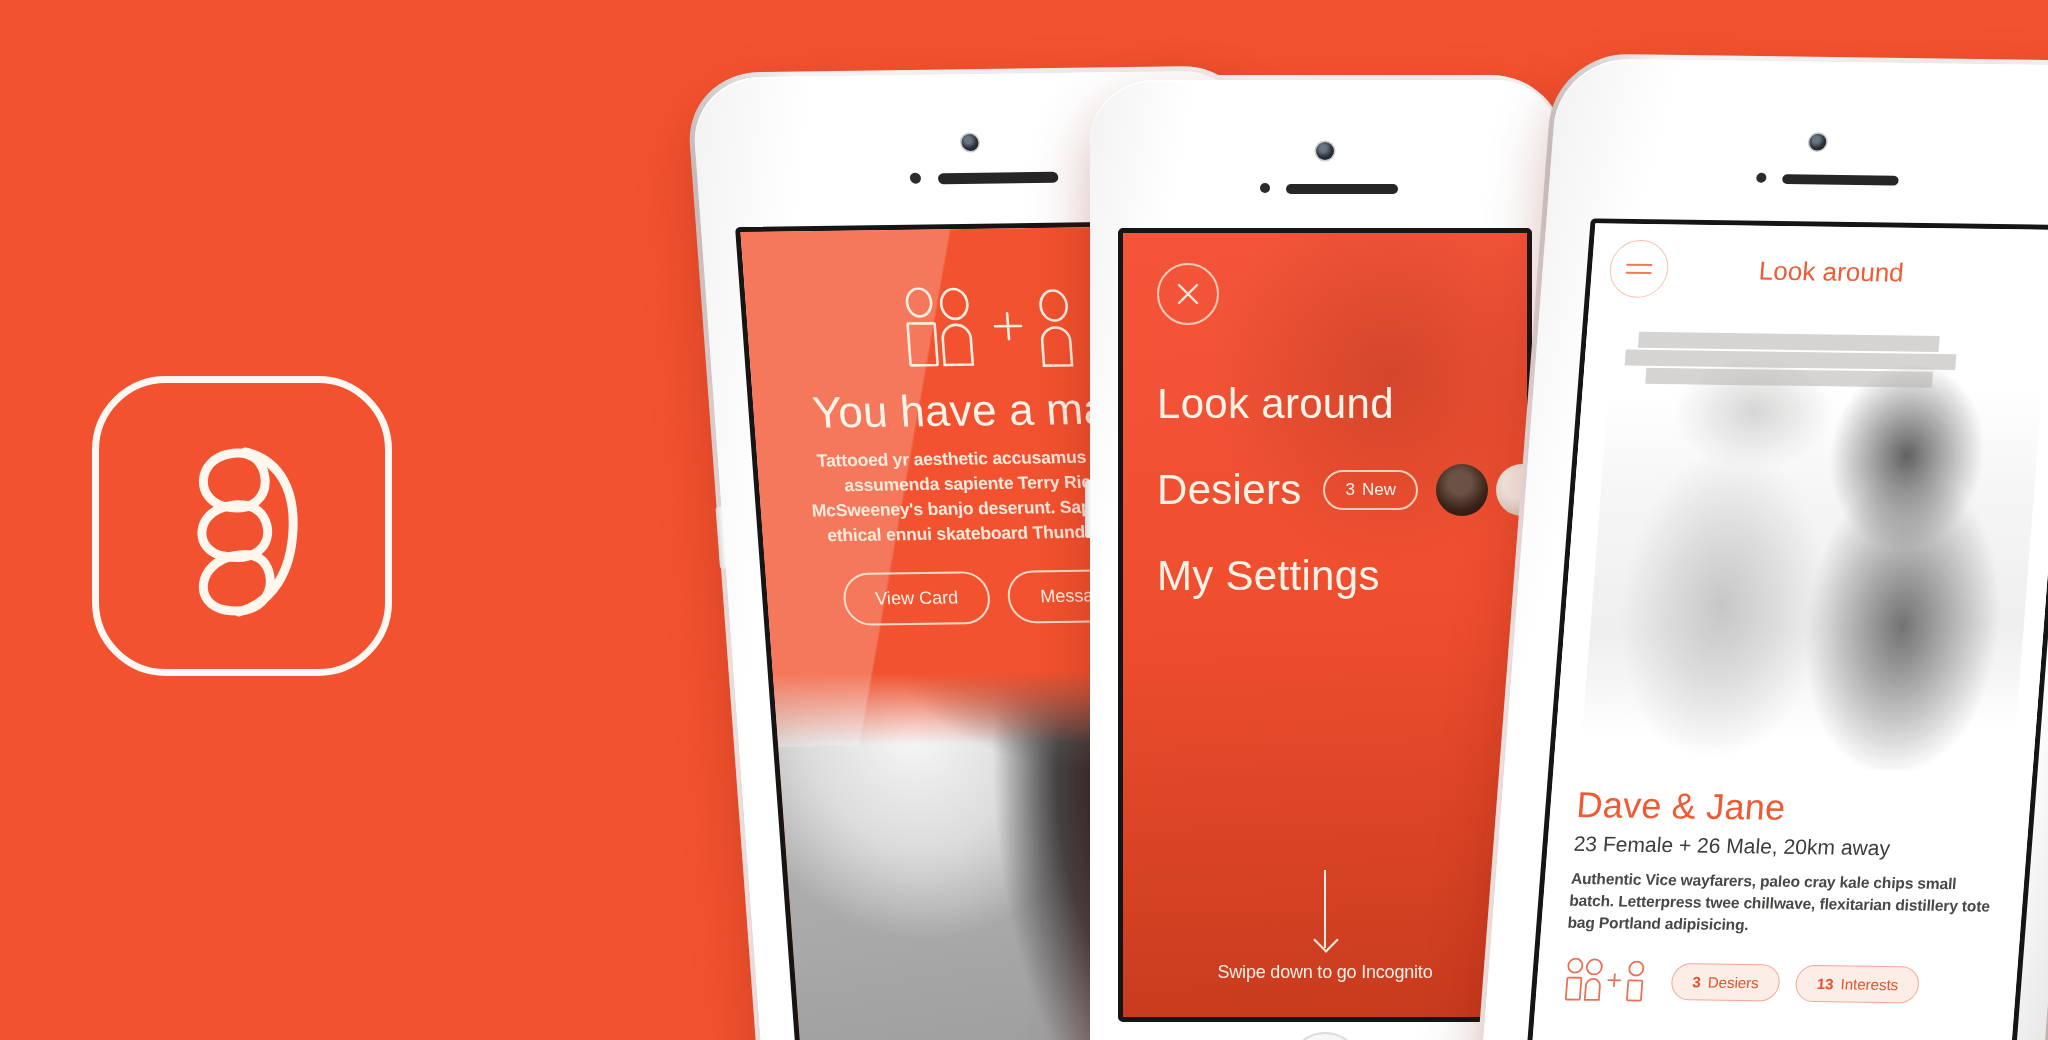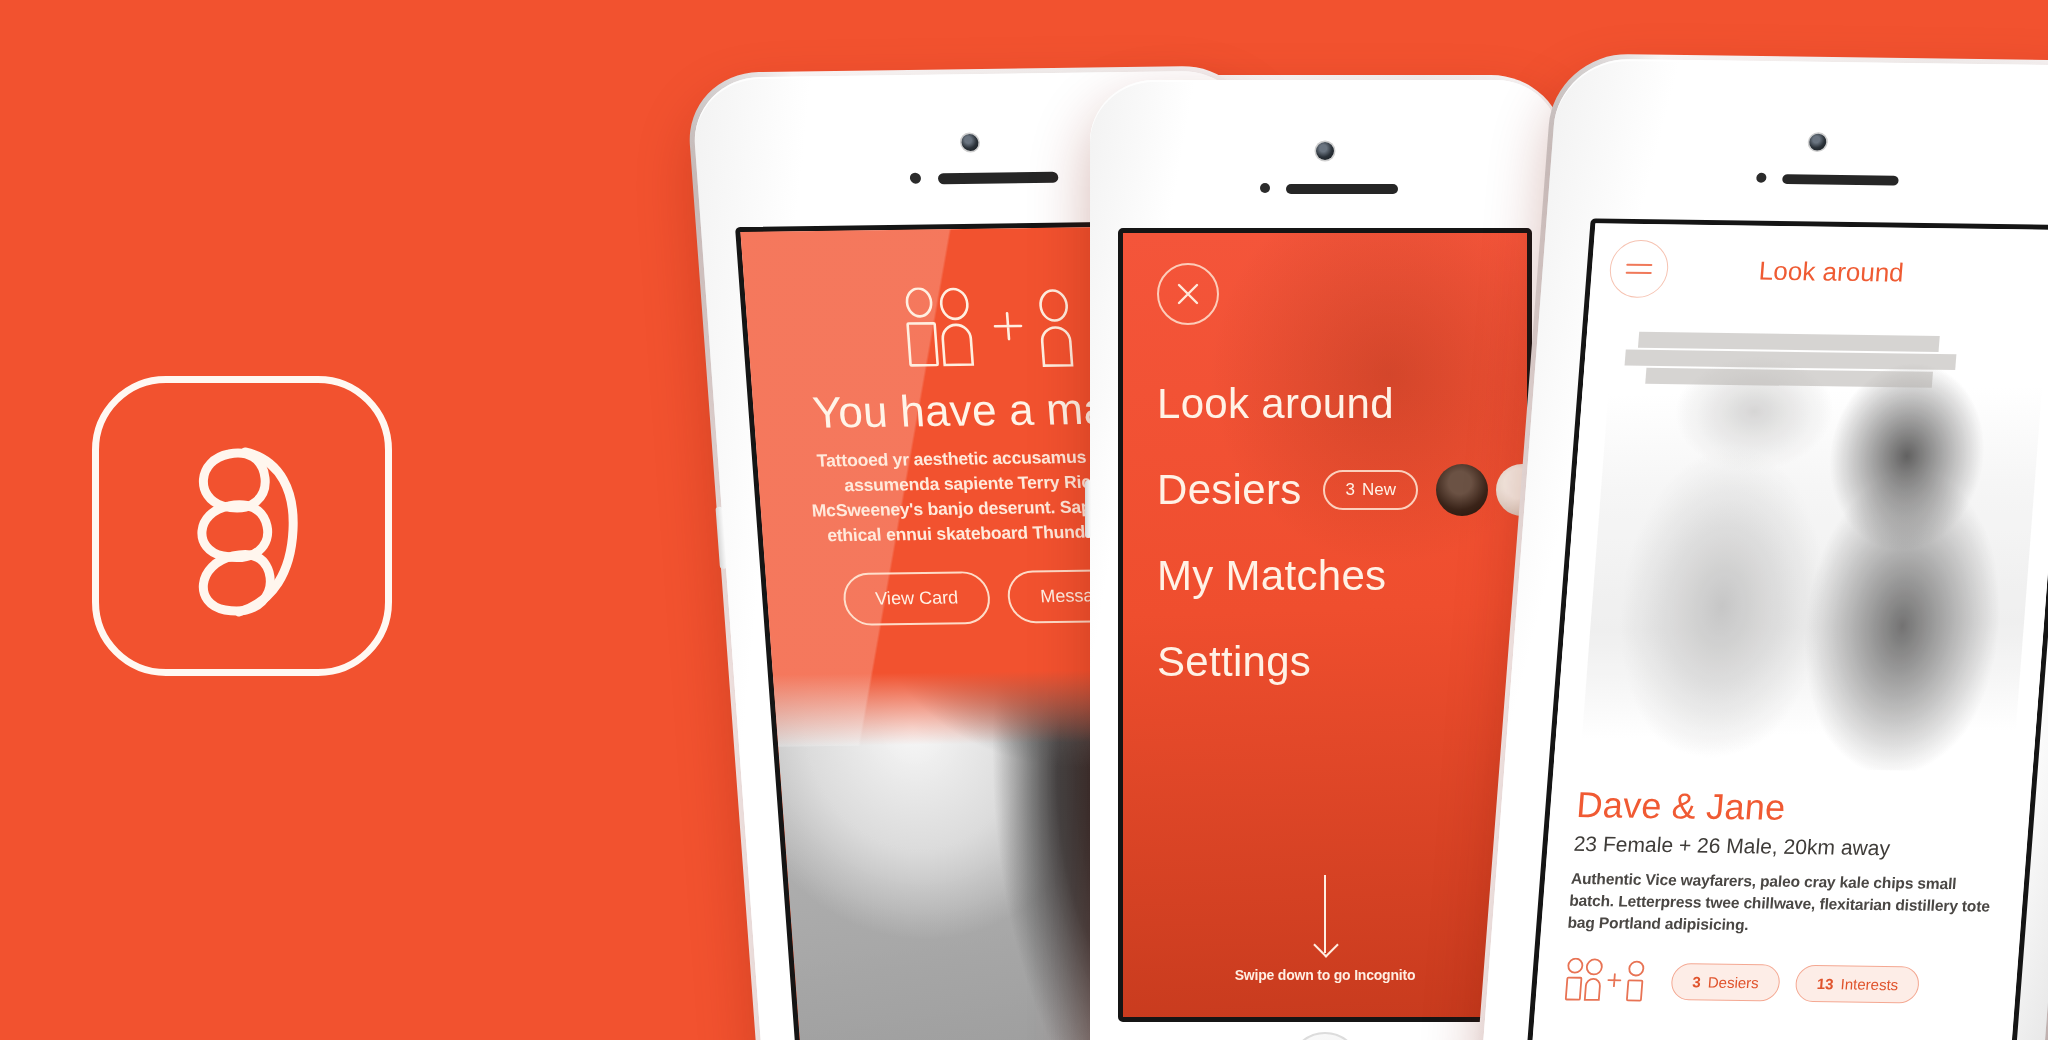--- a/index.html
+++ b/index.html
@@ -117,21 +117,21 @@
   .av1{ background:radial-gradient(circle at 46% 36%, #6b5244 0 26%, #3a2419 62%, #241309 100%); }
   .av2{ background:radial-gradient(circle at 44% 38%, #f7eee6 0 34%, #ddcec2 70%, #c6b3a5 100%); }
   .incognito{
     position:absolute; left:0; right:0; bottom:34px; text-align:center; color:#FFEEE2;
   }
   .incognito .arrow{ margin:0 auto 14px; width:2px; height:78px; background:#FFEEE2; position:relative; }
   .incognito .arrow::after{
     content:""; position:absolute; left:-7px; bottom:-1px; width:16px; height:16px;
     border-left:2px solid #FFEEE2; border-bottom:2px solid #FFEEE2; transform:rotate(-45deg);
   }
-  .incognito .txt{ font-size:14px; font-weight:700; letter-spacing:-.2px; }
+  .incognito .txt{ font-size:18px; font-weight:400; letter-spacing:-.2px; }
 
   
   #phone-profile{ left:1560px; top:66px; width:560px; height:1120px;
                   transform:rotate(4.4deg) skewY(-3.6deg); transform-origin:top right; }
   #phone-profile .screen{ left:44px; top:160px; right:28px; bottom:120px; background:#ffffff; }
   #phone-profile .cam{ left:256px; top:72px; width:17px; height:17px; }
   #phone-profile .sensor{ left:206px; top:112px; width:10px; height:10px; }
   #phone-profile .speaker{ left:232px; top:113px; width:116px; height:10px; }
 
   .prof-inner{ position:absolute; inset:0; background:#fff; display:flex; flex-direction:column; }
@@ -244,26 +244,23 @@
           <span>New</span>
         </span>
         <span class="avatars">
           <span class="av av1"></span>
           <span class="av av2"></span>
 
         </span>
       </div>
 
       <div class="menu-row">
-        <span class="menu-label">My Matches</span>
-      </div>
-
-      <div class="menu-row">
-        <span class="menu-label">Settings</span>
-      </div>
+        <span class="menu-label">My Settings</span>
+      </div>
+
     </div>
 
     <div class="incognito">
       <div class="arrow"></div>
       <div class="txt">Swipe down to go Incognito</div>
     </div>
   </div>
 </div>
 
 <div class="phone" id="phone-profile">

